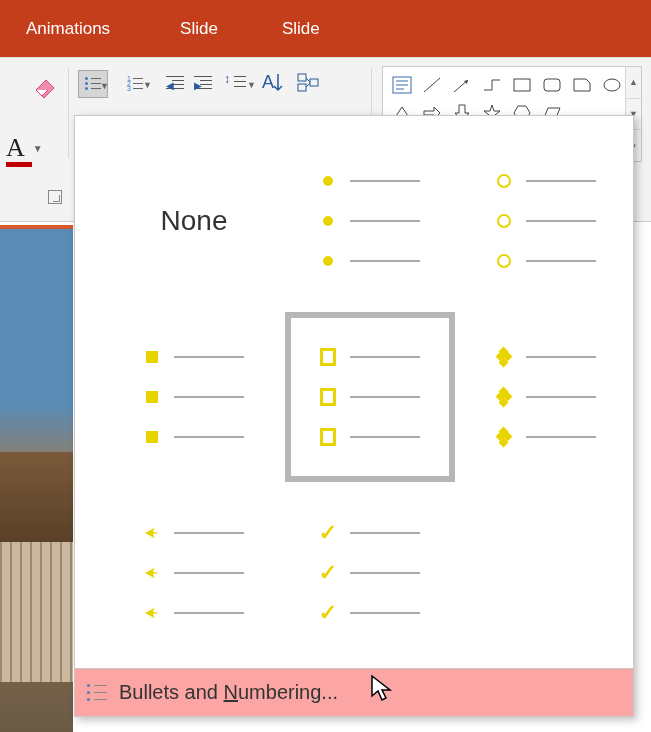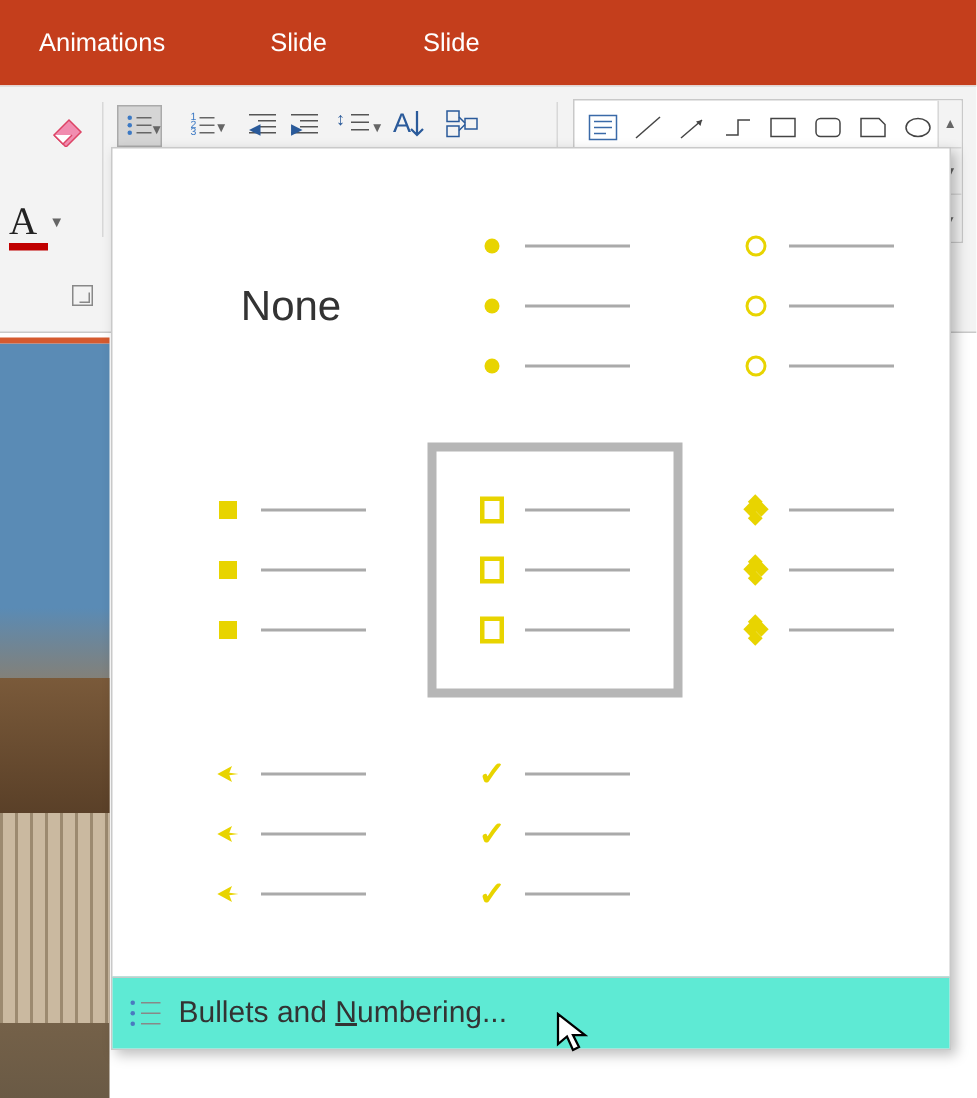--- a/index.html
+++ b/index.html
@@ -50,41 +50,41 @@
 
   
   .shapes-panel{ position:absolute; left:382px; top:8px; width:260px; height:96px; background:#fff; border:1px solid #c9c9c9; display:flex; flex-wrap:wrap; align-content:flex-start; padding:4px 4px; gap:0;}
   .shape-cell{ width:30px; height:28px; display:flex;align-items:center;justify-content:center;}
   .shape-cell svg{ }
   .shapes-scroll{ position:absolute; right:0; top:0; bottom:0; width:16px; background:#f3f3f3; border-left:1px solid #d8d8d8; display:flex; flex-direction:column;}
   .shapes-scroll div{ flex:1; display:flex;align-items:center;justify-content:center; font-size:9px; color:#666;border-bottom:1px solid #d8d8d8;}
   .shapes-scroll div:last-child{border-bottom:none;}
 
   
-  .bullet-menu { position:absolute; left:74px; top:98px; width:560px; background:#fff; border:1px solid #c9c9c9; box-shadow:3px 3px 8px rgba(0,0,0,0.25); z-index:10;}
+  .bullet-menu { position:absolute; left:74px; top:115px; width:560px; background:#fff; border:1px solid #c9c9c9; box-shadow:3px 3px 8px rgba(0,0,0,0.25); z-index:10;}
   .bullet-grid{ padding:20px 14px 10px 34px; display:grid; grid-template-columns: repeat(3, 170px); grid-template-rows: repeat(3, 170px); gap:6px 6px;}
   .bullet-opt{ display:flex; flex-direction:column; justify-content:center; align-items:center; gap:24px; cursor:pointer;}
   .bullet-opt.selected{ border:6px solid #b6b6b6; }
   .bullet-opt.none{ font-size:28px; color:#333; align-items:center; justify-content:center;}
   .row-line{ display:flex; align-items:center; gap:14px;}
   .row-line .bullet{ width:16px; height:16px; display:flex;align-items:center;justify-content:center;}
   .row-line .dash{ width:70px; height:2px; background:#aaa;}
   .dot{ width:10px;height:10px;border-radius:50%;background:#e8d400;}
   .circ{ width:14px;height:14px;border-radius:50%;border:2px solid #e8d400;}
   .sq{ width:12px;height:12px;background:#e8d400;}
   .sqo{ width:18px;height:18px;border:3px solid #e8d400;}
   .diam{ width:14px;height:14px; position:relative;}
   .diam::before,.diam::after{content:"";position:absolute;width:7px;height:7px;background:#e8d400;transform:rotate(45deg);}
   .diam::before{left:0;top:3px;} .diam::after{right:0;top:3px;}
   .diam .c{position:absolute;left:3px;top:-2px;width:7px;height:7px;background:#e8d400;transform:rotate(45deg);}
   .diam .b{position:absolute;left:3px;bottom:-2px;width:7px;height:7px;background:#e8d400;transform:rotate(45deg);}
   .arrow-b{ width:18px;height:14px;}
   .check{ font-size:22px; color:#e8d400; font-weight:bold;}
 
-  .menu-footer{ height:48px; background:#5eead4; display:flex; align-items:center; padding-left:12px; gap:12px; border-top:1px solid #c9c9c9; font-size:20px; color:#333; cursor:pointer;}
+  .menu-footer{ height:48px; background:#fca5a5; display:flex; align-items:center; padding-left:12px; gap:12px; border-top:1px solid #c9c9c9; font-size:20px; color:#333; cursor:pointer;}
   .mf-icon{ width:20px;height:18px;position:relative;}
   .mf-icon .d{position:absolute;width:3px;height:3px;background:#4a7ac0;border-radius:50%;left:0;}
   .mf-icon .l{position:absolute;height:1px;background:#888;left:7px;right:0;}
   .underline-n{ text-decoration: underline; }
 
   .cursor-svg{ position:absolute; left:370px; top:674px; z-index:20; pointer-events:none;}
 
   
   .slide-bg{ position:absolute; left:0; top:225px; width:73px; bottom:0; background:linear-gradient(to bottom, #5a8bb5 0%, #5a8bb5 35%, #9b7a55 50%, #8a6f50 70%, #6a5a45 100%); border-top:4px solid #d55a2f;}
   .building{ position:absolute; left:0; bottom:50px; width:73px; height:140px; background:#cab9a0;}

